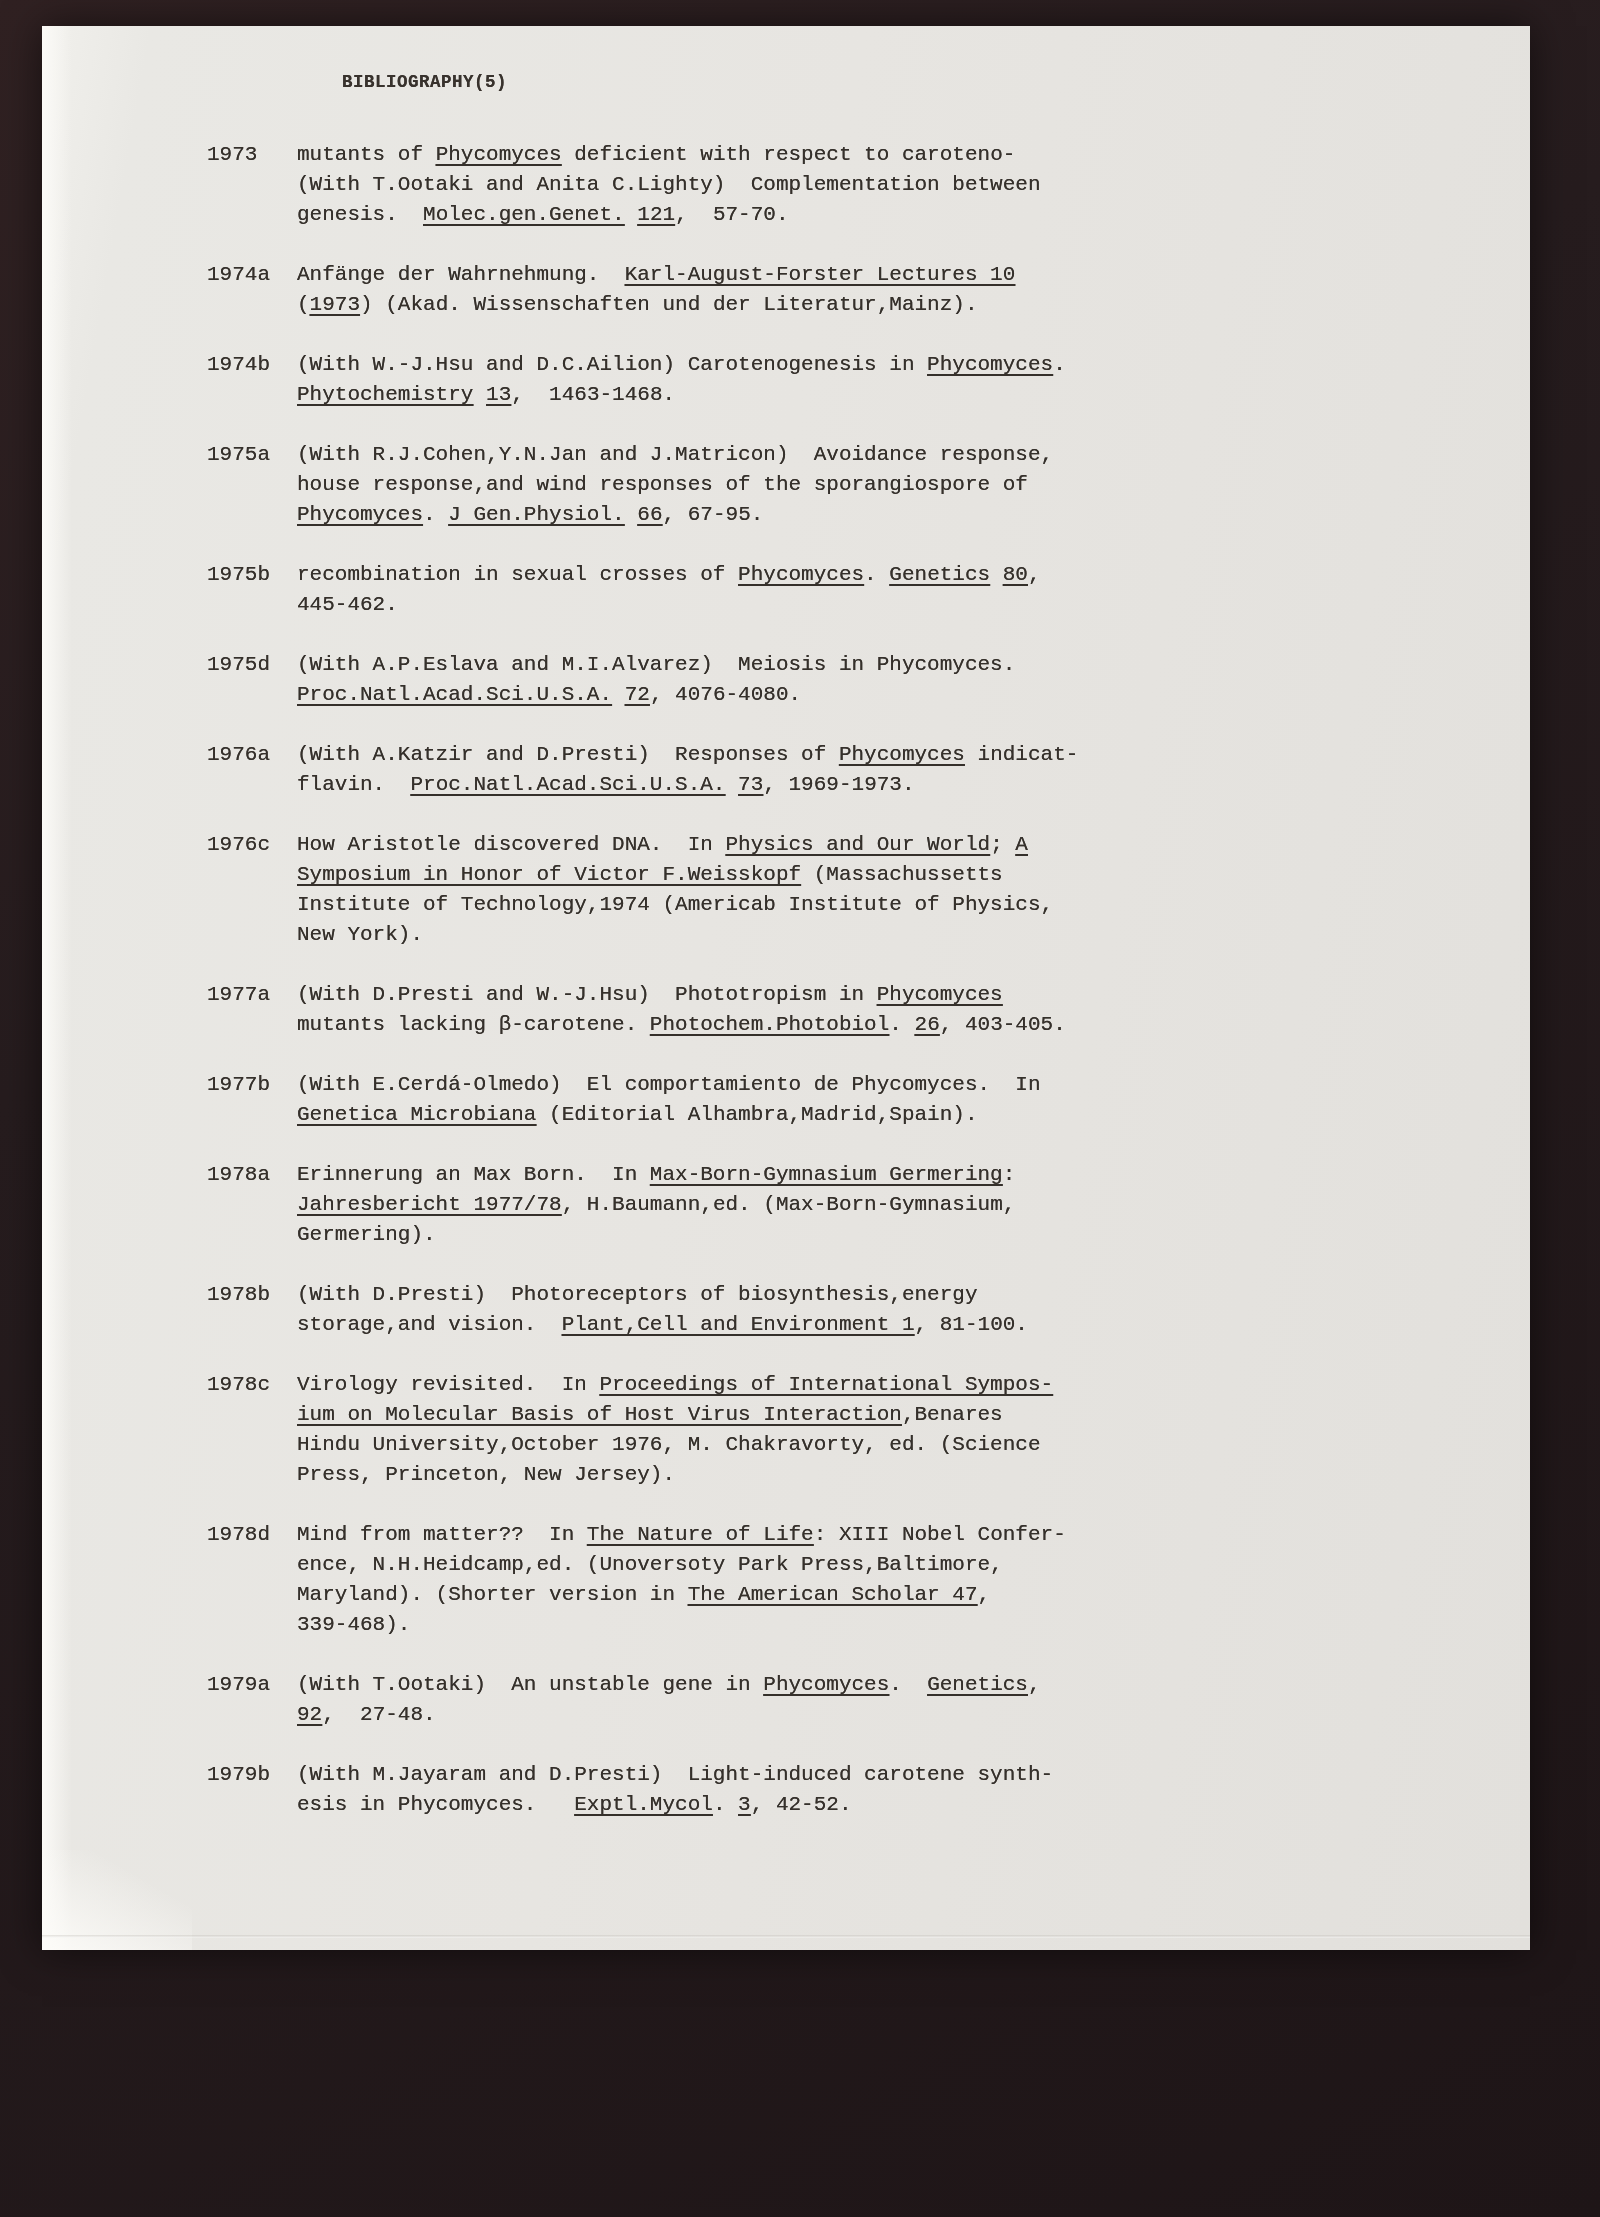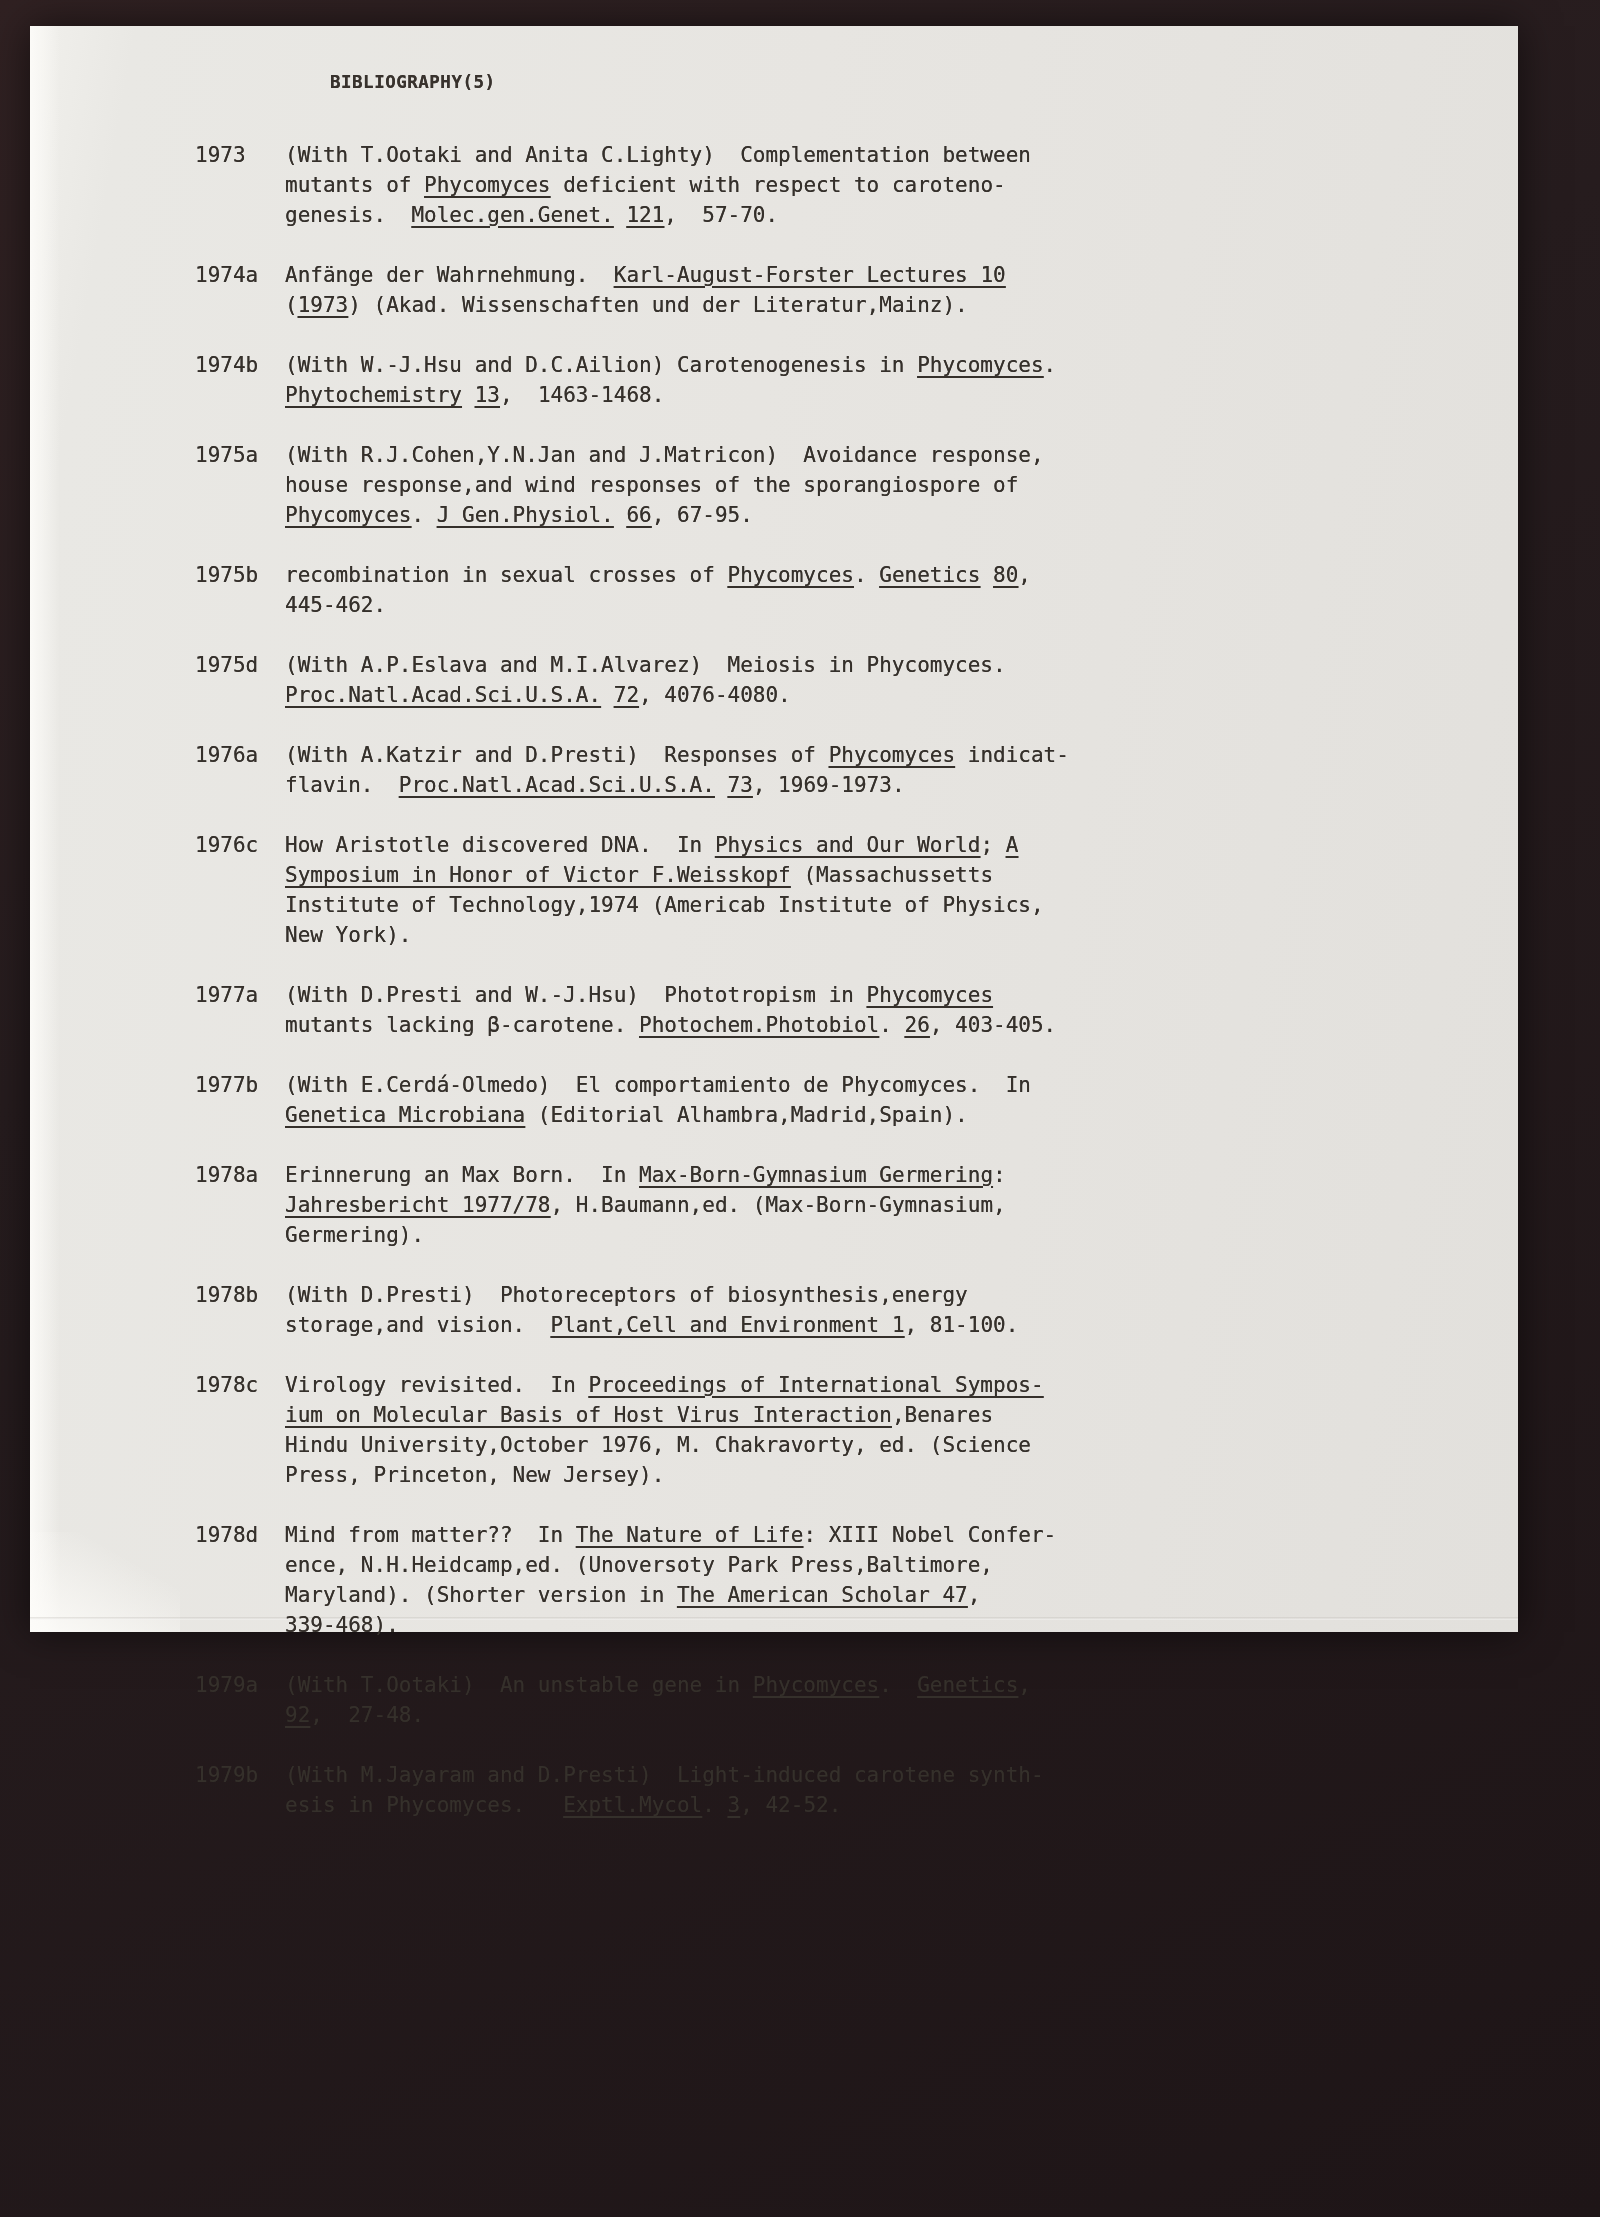--- a/index.html
+++ b/index.html
@@ -3,24 +3,25 @@
 <meta charset="utf-8">
 <style>
   html, body { margin: 0; padding: 0; }
   body {
     width: 1600px; height: 2217px;
     position: relative; overflow: hidden;
     background: linear-gradient(150deg, #302122 0%, #261c1e 35%, #1e1517 100%);
     font-family: "DejaVu Sans Mono", monospace;
   }
   .paper {
-    position: absolute; left: 30px; top: 26px;
-    width: 1488px; height: 1606px;
+    position: absolute; left: 42px; top: 26px;
+    width: 1488px; height: 1924px;
     background: linear-gradient(100deg, #f1f0ec 0%, #e9e8e4 6%, #e7e5e1 45%, #e2e0dc 100%);
     box-shadow: 0 0 38px rgba(0,0,0,0.55);
+    font-family: Liberation Mono, monospace;
   }
   .edge-strip {
     position: absolute; left: 0; top: 0; bottom: 0; width: 30px;
     background: linear-gradient(90deg, rgba(252,251,248,0.95), rgba(252,251,248,0));
   }
   .corner-light {
     position: absolute; left: 0; bottom: 0; width: 150px; height: 100px;
     background: linear-gradient(30deg, rgba(253,252,249,0.95), rgba(253,252,249,0) 70%);
   }
   .bottom-sheet-line {
@@ -61,22 +62,22 @@
 
 <div class="paper">
   <div class="edge-strip"></div>
   <div class="corner-light"></div>
   <div class="bottom-sheet-line"></div>
   <h1 class="title">BIBLIOGRAPHY(5)</h1>
   <main class="entries" id="entries">
       <div class="entry">
         <div class="entry-label">1973</div>
         <div class="entry-text">
+          <div class="line"><span>mutants of </span><span class="u">Phycomyces</span><span> deficient with respect to caroteno-</span></div>
           <div class="line"><span>(With T.Ootaki and Anita C.Lighty)  Complementation between</span></div>
-          <div class="line"><span>mutants of </span><span class="u">Phycomyces</span><span> deficient with respect to caroteno-</span></div>
           <div class="line"><span>genesis.  </span><span class="u">Molec.gen.Genet.</span><span> </span><span class="u">121</span><span>,  57-70.</span></div>
         </div>
       </div>
       <div class="entry">
         <div class="entry-label">1974a</div>
         <div class="entry-text">
           <div class="line"><span>Anfänge der Wahrnehmung.  </span><span class="u">Karl-August-Forster Lectures 10</span></div>
           <div class="line"><span>(</span><span class="u">1973</span><span>) (Akad. Wissenschaften und der Literatur,Mainz).</span></div>
         </div>
       </div>

